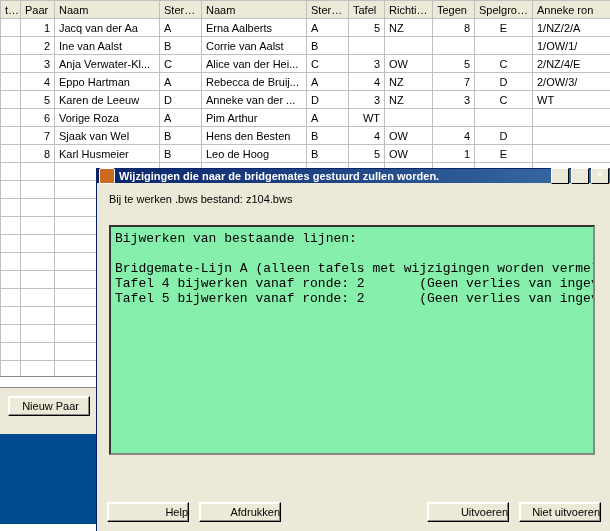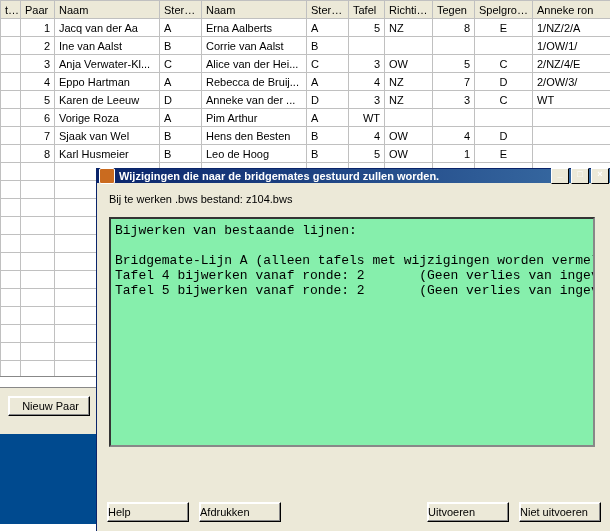--- a/index.html
+++ b/index.html
@@ -16,25 +16,25 @@
 .btnrow{background:#ece9d8;padding:8px;height:30px}
 .btn95{display:inline-block;background:#ece9d8;border:1px solid #000;border-top-color:#fff;border-left-color:#fff;box-shadow:inset -1px -1px 0 #888,inset 1px 1px 0 #fff;padding:3px 10px;min-width:60px;text-align:right;cursor:default}
 .bluepad{height:90px;background:#004a8f}
 
 .dlg{position:absolute;left:96px;top:168px;width:514px;height:363px;background:#ece9d8;border:1px solid #0a246a;box-shadow:1px 1px 0 #000}
 .titlebar{height:14px;background:linear-gradient(to right,#0a246a,#3a6ea5);color:#fff;display:flex;align-items:center;padding:0 2px;font-weight:bold}
 .titlebar .ico{width:14px;height:14px;background:#ca6b1f;margin-right:4px;border:1px solid #fff;border-radius:2px}
 .titlebar .spacer{flex:1}
 .titleBtn{width:16px;height:14px;background:#ece9d8;border:1px solid #000;border-top-color:#fff;border-left-color:#fff;margin-left:2px;font-size:9px;line-height:11px;text-align:center;font-family:Arial;cursor:default}
 .dlgbody{padding:10px 12px 8px 12px}
-.filelabel{margin-bottom:12px}
+.filelabel{margin-bottom:20px}
 .textarea{width:486px;height:230px;background:#86efac;border:2px inset #888;padding:4px 2px 4px 4px;font-family:"Courier New",monospace;font-size:13px;white-space:pre;overflow:scroll;box-sizing:border-box}
 .dlgbuttons{position:absolute;left:10px;right:10px;bottom:10px;display:flex;gap:10px}
 .dlgbuttons .gap{flex:1}
-.dlgbtn{background:#ece9d8;border:1px solid #000;border-top-color:#fff;border-left-color:#fff;box-shadow:inset -1px -1px 0 #888,inset 1px 1px 0 #fff;padding:3px 0;width:80px;text-align:left;cursor:default}
+.dlgbtn{background:#ece9d8;border:1px solid #000;border-top-color:#fff;border-left-color:#fff;box-shadow:inset -1px -1px 0 #888,inset 1px 1px 0 #fff;padding:3px 0;width:80px;text-align:right;cursor:default}
 </style>
 </head>
 <body>
 
 <div class="app">
 
   <table class="grid">
     <colgroup>
       <col style="width:20px">
         <col style="width:34px">

